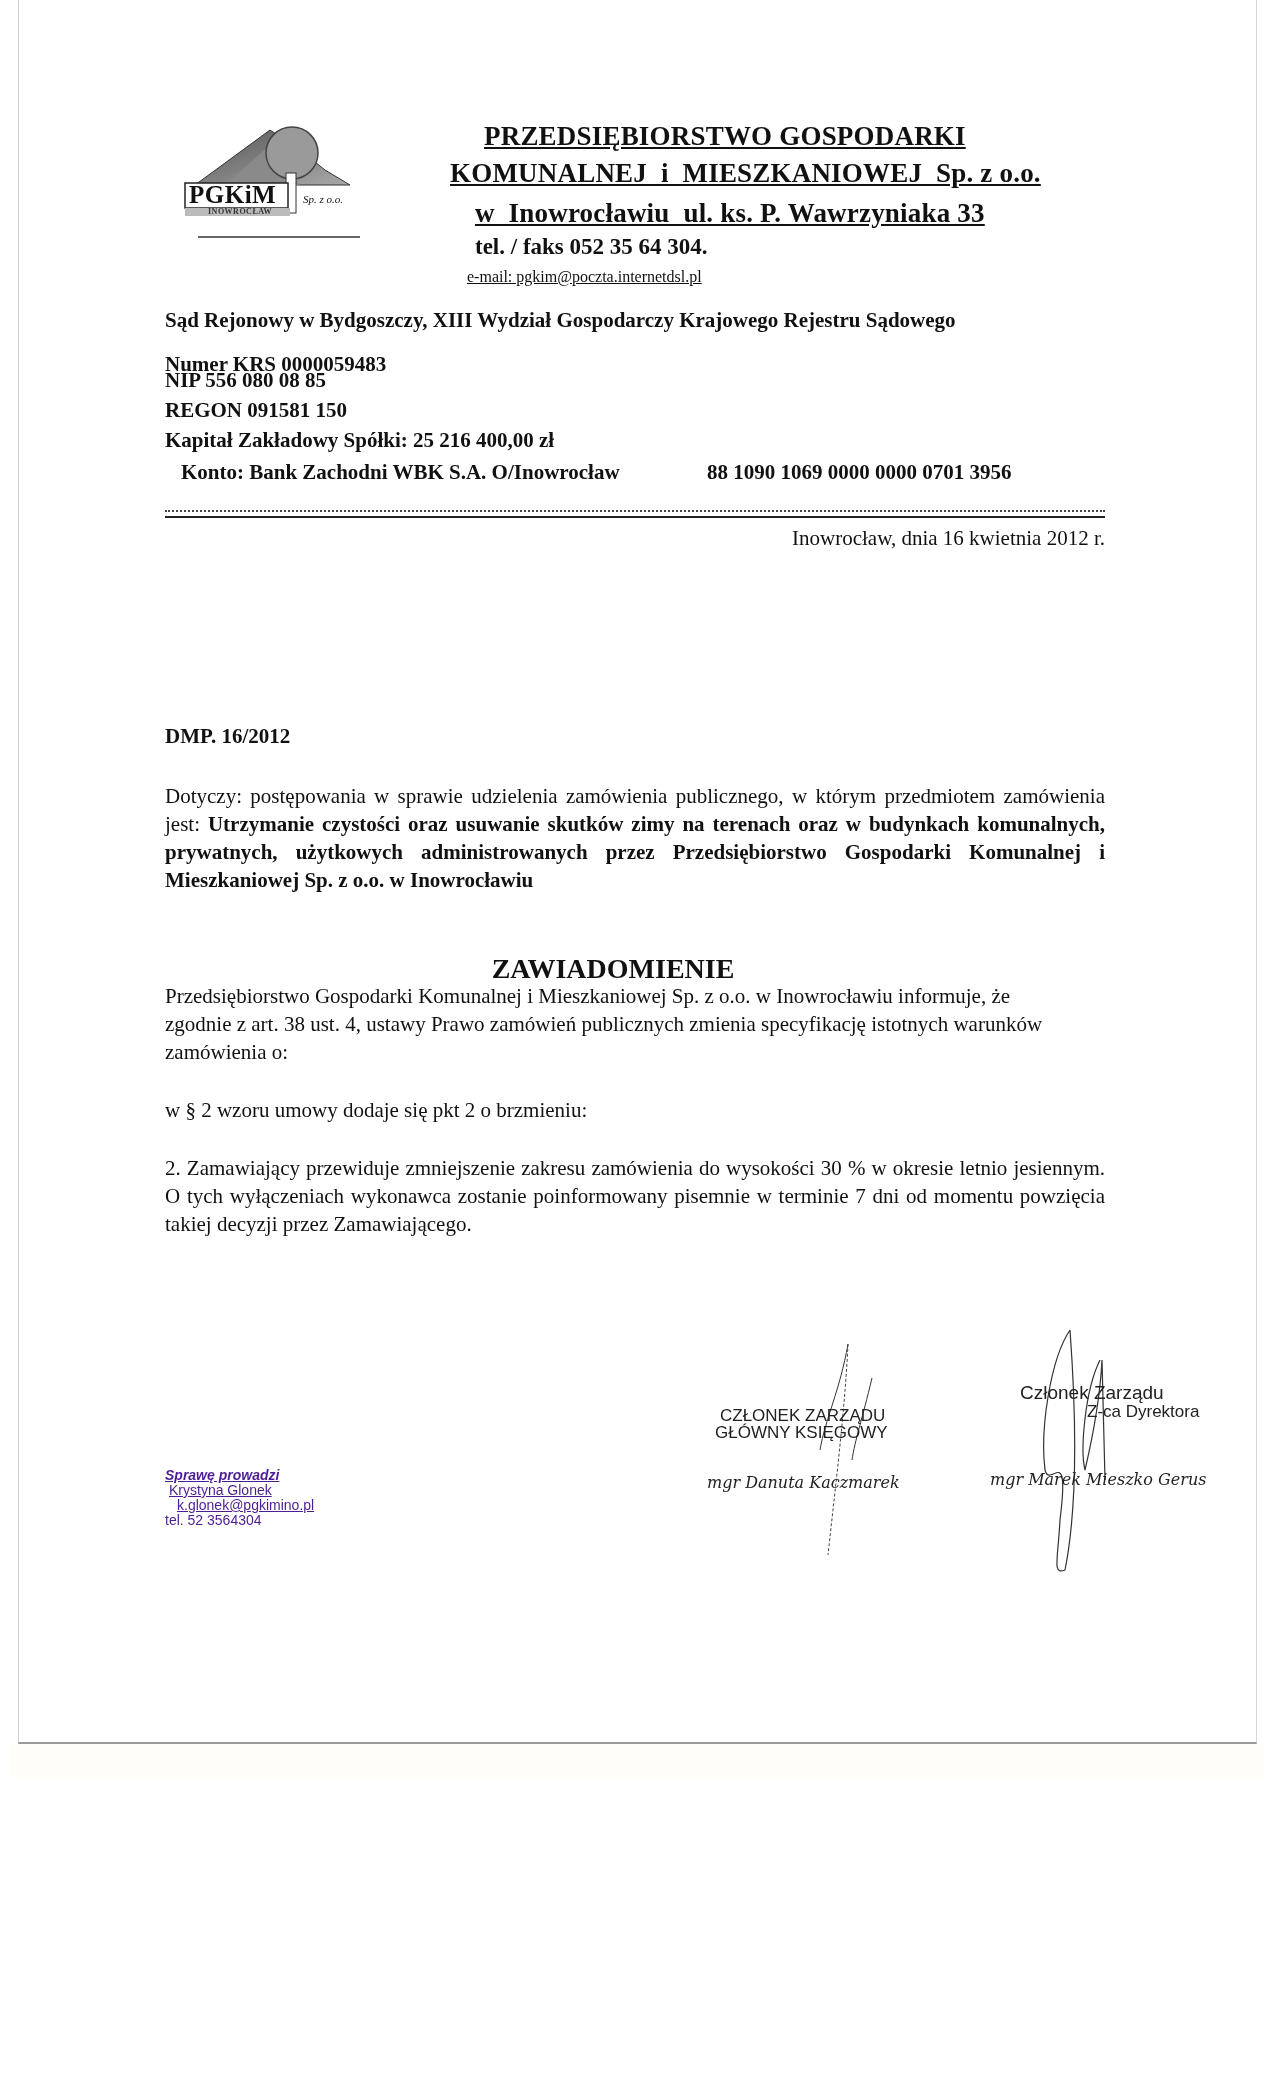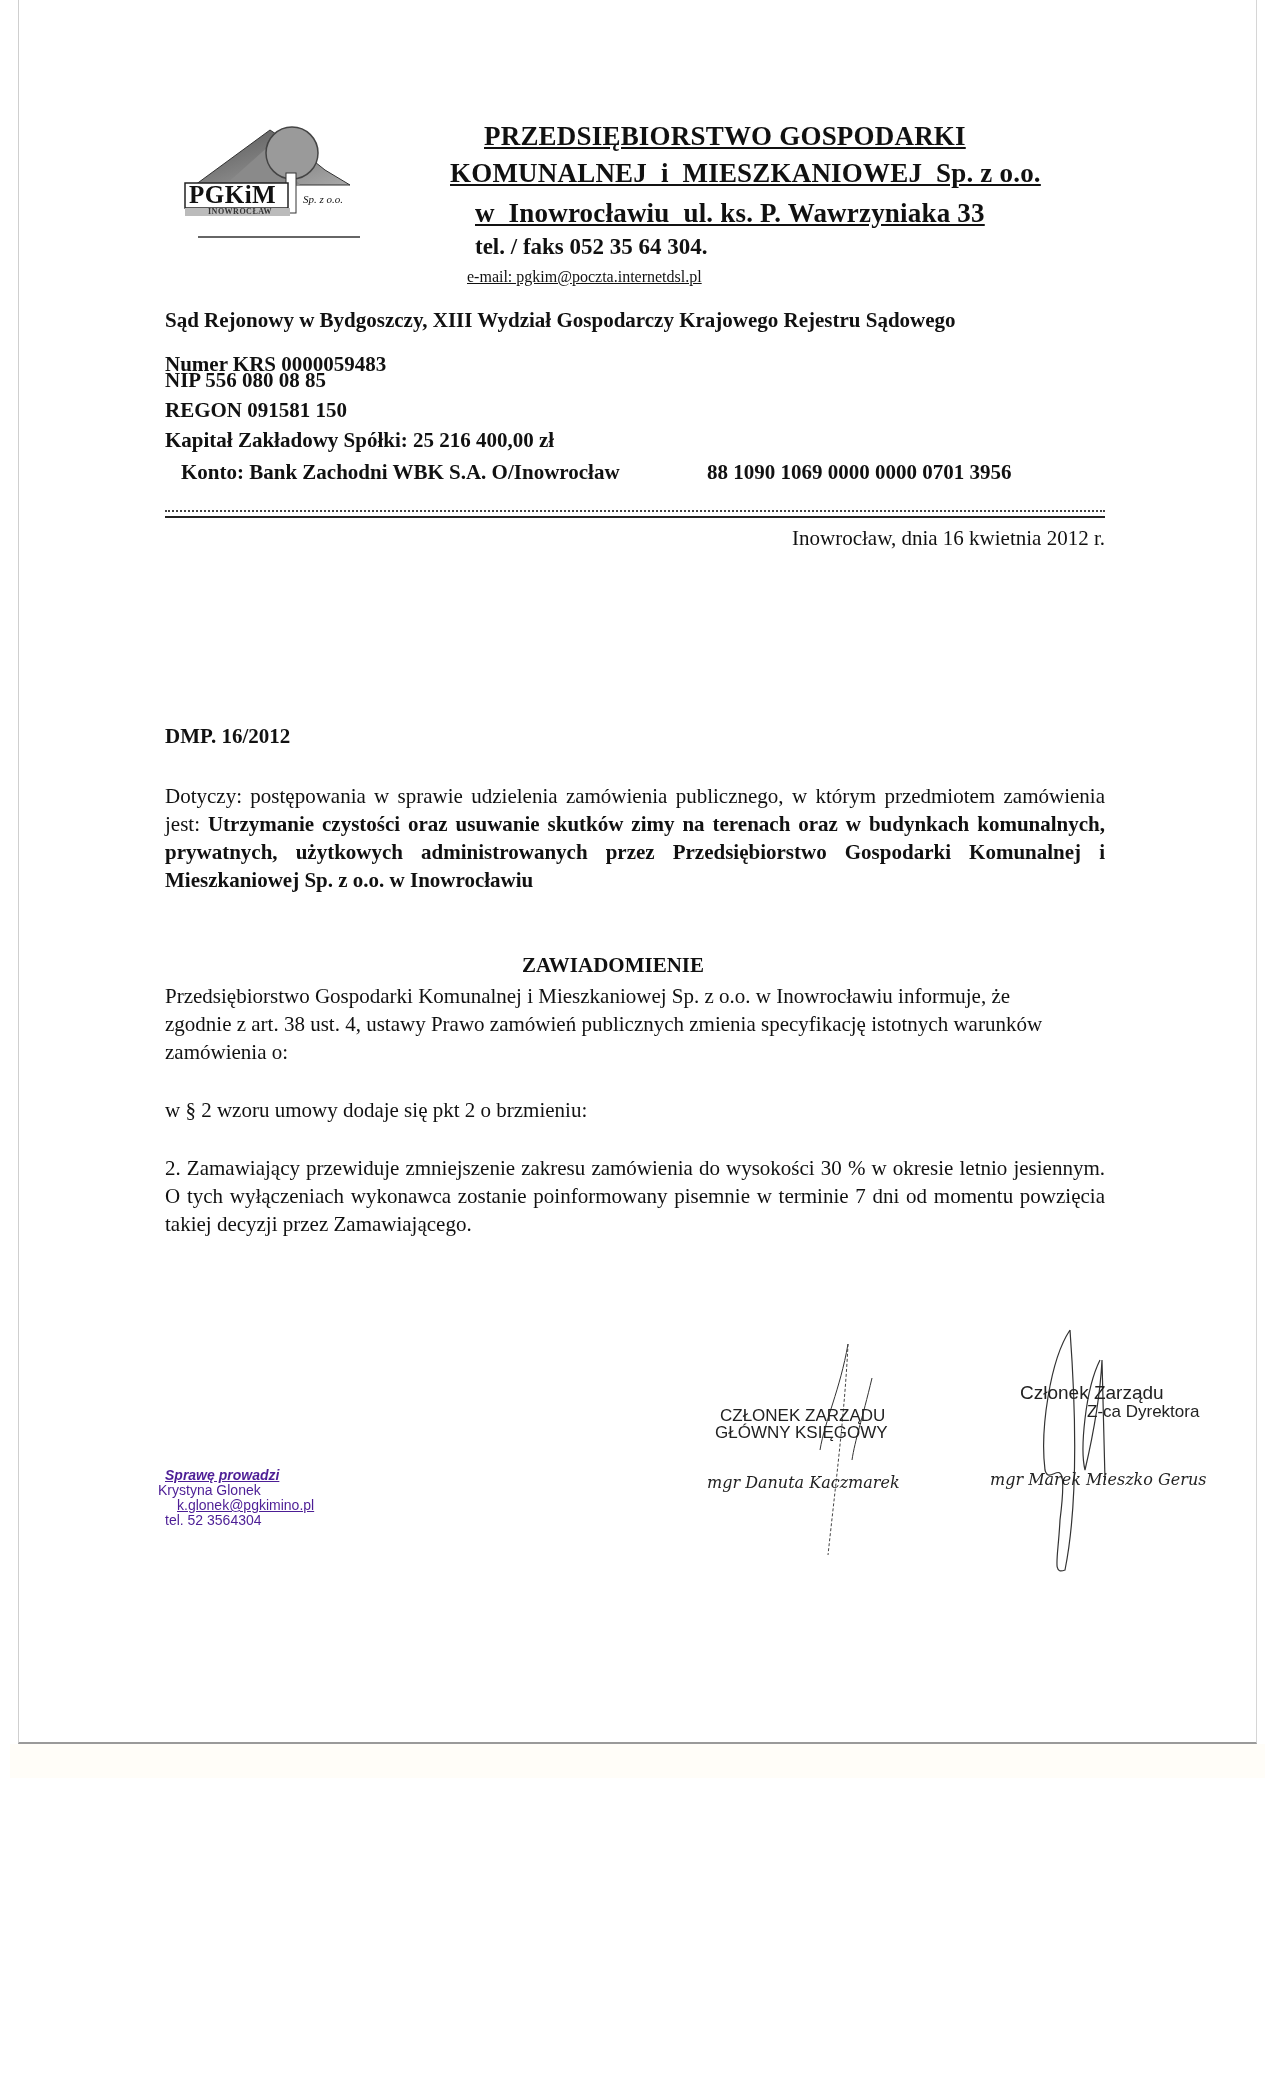--- a/index.html
+++ b/index.html
@@ -63,28 +63,28 @@
 <div class="solid"></div>
 
 <div class="abs body" style="right:170px; top:524px;">Inowrocław, dnia 16 kwietnia 2012 r.</div>
 
 <div class="abs" style="left:165px; top:724px; font-weight:bold; font-size:21px;">DMP. 16/2012</div>
 
 <div class="just" style="top:782px;">
   <span>Dotyczy: postępowania w sprawie udzielenia zamówienia publicznego, w którym przedmiotem zamówienia jest: </span><b>Utrzymanie czystości oraz usuwanie skutków zimy na terenach oraz w budynkach komunalnych, prywatnych, użytkowych administrowanych przez Przedsiębiorstwo Gospodarki Komunalnej i Mieszkaniowej Sp. z o.o. w Inowrocławiu</b>
 </div>
 
-<div class="abs" style="left:0; width:1226px; text-align:center; top:953px; font-weight:bold; font-size:21px; padding-left:0;">ZAWIADOMIENIE</div>
+<div class="abs" style="left:0; width:1226px; text-align:center; top:953px; font-weight:bold; font-size:28px; padding-left:0;">ZAWIADOMIENIE</div>
 
 <div class="just" style="top:982px; text-align:left; width:880px;">Przedsiębiorstwo Gospodarki Komunalnej i Mieszkaniowej Sp. z o.o. w Inowrocławiu informuje, że zgodnie z art. 38 ust. 4, ustawy Prawo zamówień publicznych zmienia specyfikację istotnych warunków zamówienia o:</div>
 <div class="just" style="top:1096px;">w § 2 wzoru umowy dodaje się pkt 2 o brzmieniu:</div>
 <div class="just" style="top:1154px;">2. Zamawiający przewiduje zmniejszenie zakresu zamówienia do wysokości 30 % w okresie letnio jesiennym. O tych wyłączeniach wykonawca zostanie poinformowany pisemnie w terminie 7 dni od momentu powzięcia takiej decyzji przez Zamawiającego.</div>
 
 <div class="abs small" style="left:165px; top:1468px; font-style:italic; font-weight:bold; text-decoration:underline;">Sprawę prowadzi</div>
-<div class="abs small" style="left:158px; top:1483px;">Krystyna Glonek</div>
+<div class="abs small" style="left:169px; top:1483px;text-decoration:underline;">Krystyna Glonek</div>
 <div class="abs small" style="left:165px; top:1498px; text-decoration:underline;padding-left:12px;">k.glonek@pgkimino.pl</div>
 <div class="abs small" style="left:165px; top:1513px;">tel. 52 3564304</div>
 
 <svg class="abs" style="left:800px; top:1330px;" width="120" height="230" viewBox="0 0 120 230">
   <path d="M48 14 C40 60, 25 90, 20 120" stroke="#333" stroke-width="1" fill="none"></path>
   <path d="M48 14 C45 80, 35 160, 28 225" stroke="#444" stroke-width="1" fill="none" stroke-dasharray="3 2"></path>
   <path d="M72 48 C62 90, 55 110, 52 130" stroke="#333" stroke-width="1" fill="none"></path>
 </svg>
 <div class="abs sig-sans" style="left:720px; top:1406px;">CZŁONEK ZARZĄDU</div>
 <div class="abs sig-sans" style="left:715px; top:1423px;">GŁÓWNY KSIĘGOWY</div>

